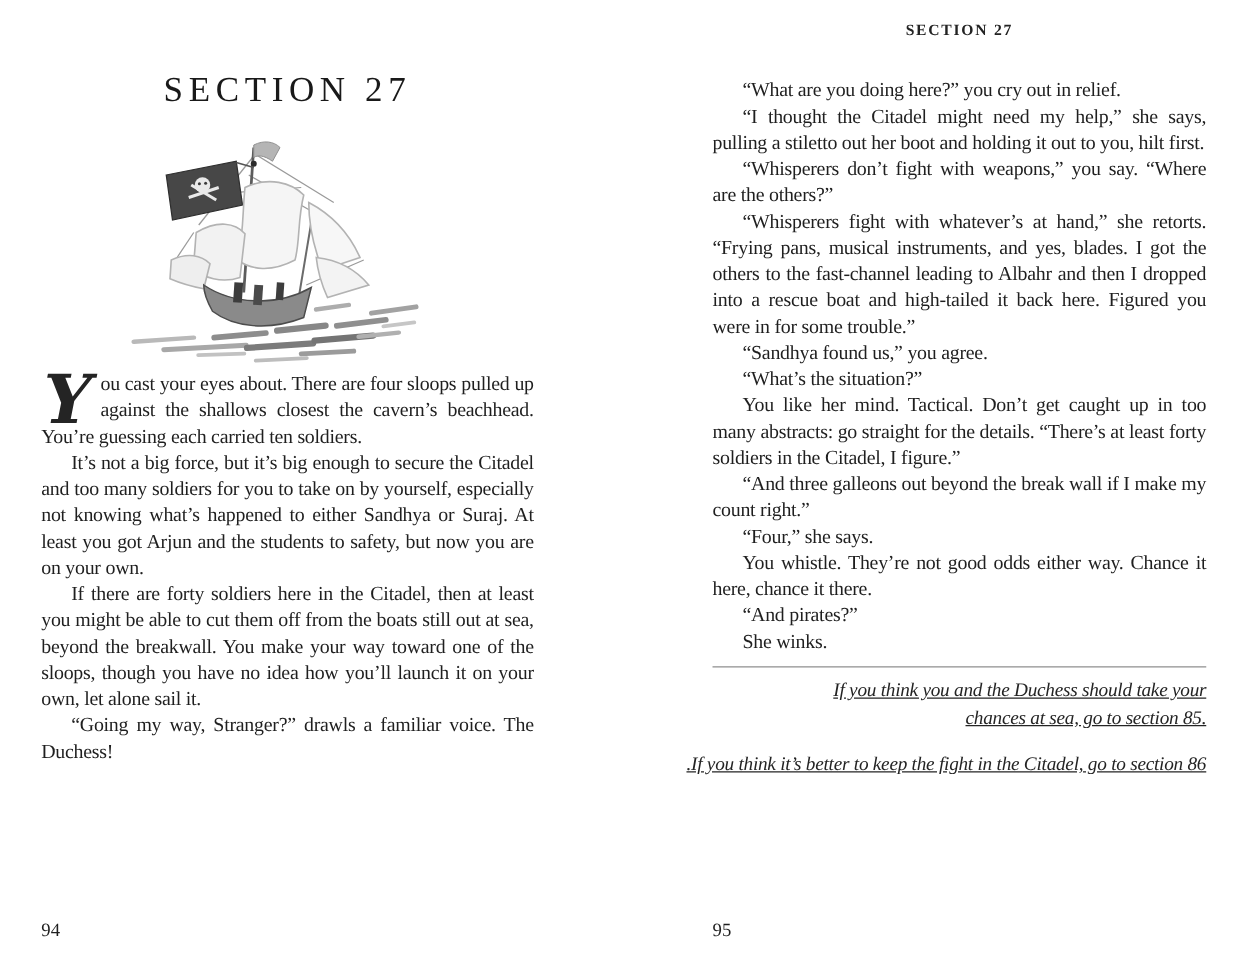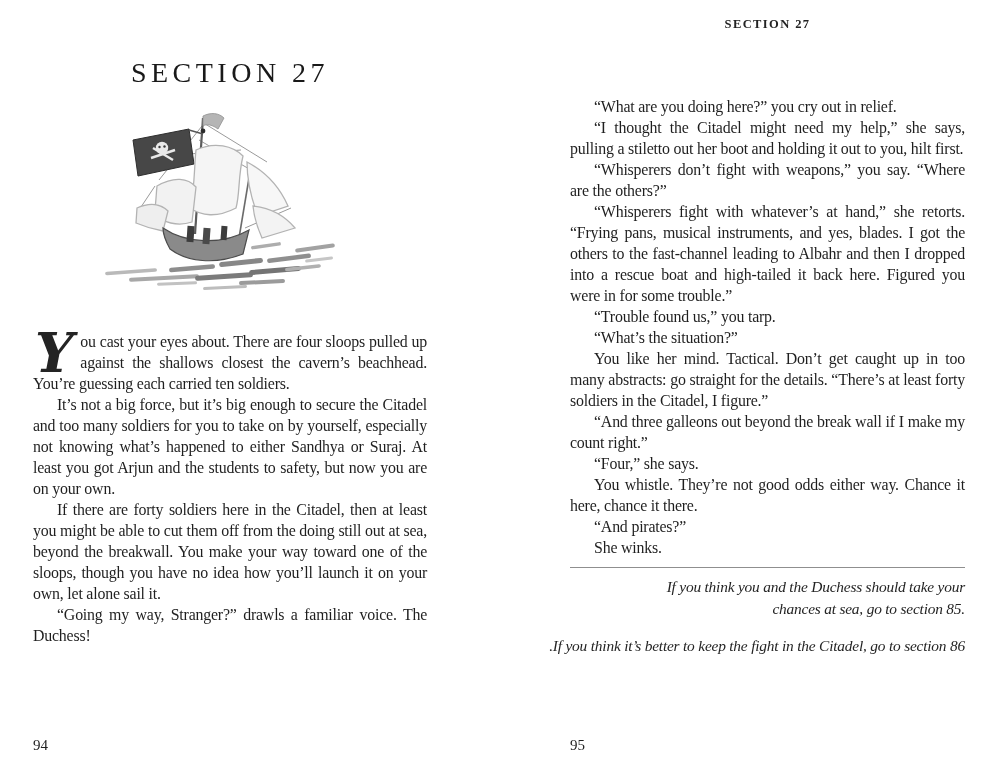--- a/index.html
+++ b/index.html
@@ -33,21 +33,20 @@
   .illustration {
     position: absolute; top: 110px; left: 66px;
     width: 240px; height: 184px;
   }
   .body-text {
     position: absolute; left: 0; width: 100%;
     text-align: justify;
     font-size: 15.9px; line-height: 21px;
     letter-spacing: -0.2px;
     color: #1f1f1f;
-    margin-top: 34px;
   }
   .body-left  { top: 297px; }
   .body-right { top: 62px; }
   .body-text p { margin: 0; text-indent: 24px; }
   .body-text p.first { text-indent: 0; }
   .dropcap {
     float: left;
     font-family: "DejaVu Serif", serif;
     font-style: italic; font-weight: 700;
     font-size: 54px; line-height: 40px;
@@ -57,20 +56,21 @@
   .divider {
     margin: 9px 0 8px 0;
     border: none;
     border-top: 1.5px solid #8f8f8f;
   }
   .choice {
     font-style: italic;
     font-size: 15.4px; line-height: 22px;
     letter-spacing: -0.2px;
     color: #242424;
+    text-decoration: underline;
   }
   .choice-1 {
     text-align: right;
     margin: 2px 0 0 auto;
     width: 316px;
   }
   .choice-2 {
     text-align: right;
     white-space: nowrap;
     margin-top: 15px;
@@ -143,37 +143,37 @@
         <rect x="104" y="176" width="44" height="3" rx="1.5" transform="rotate(-3 126 177)" fill="#bdbdbd"></rect>
         <rect x="152" y="134" width="30" height="3.5" rx="1.5" transform="rotate(-8 167 136)" fill="#adadad"></rect>
         <rect x="206" y="148" width="28" height="3" rx="1.5" transform="rotate(-7 220 149)" fill="#c6c6c6"></rect>
       </g>
     </svg>
   </div>
 
   <div class="body-text body-left">
     <p class="first"><span class="dropcap">Y</span><span>ou cast your eyes about. There are four sloops pulled up against the shallows closest the cavern’s beachhead. You’re guessing each carried ten soldiers.</span></p>
     <p>It’s not a big force, but it’s big enough to secure the Citadel and too many soldiers for you to take on by yourself, especially not knowing what’s happened to either Sandhya or Suraj. At least you got Arjun and the students to safety, but now you are on your own.</p>
-    <p>If there are forty soldiers here in the Citadel, then at least you might be able to cut them off from the doing still out at sea, beyond the breakwall. You make your way toward one of the sloops, though you have no idea how you’ll launch it on your own, let alone sail it.</p>
+    <p>If there are forty soldiers here in the Citadel, then at least you might be able to cut them off from the boats still out at sea, beyond the breakwall. You make your way toward one of the sloops, though you have no idea how you’ll launch it on your own, let alone sail it.</p>
     <p>“Going my way, Stranger?” drawls a familiar voice. The Duchess!</p>
   </div>
 
   <div class="page-number">94</div>
 </div>
 
 <div class="page page-right">
 
   <div class="running-header">SECTION 27</div>
 
   <div class="body-text body-right">
     <p>“What are you doing here?” you cry out in relief.</p>
     <p>“I thought the Citadel might need my help,” she says, pulling a stiletto out her boot and holding it out to you, hilt first.</p>
     <p>“Whisperers don’t fight with weapons,” you say. “Where are the others?”</p>
     <p>“Whisperers fight with whatever’s at hand,” she retorts. “Frying pans, musical instruments, and yes, blades. I got the others to the fast-channel leading to Albahr and then I dropped into a rescue boat and high-tailed it back here. Figured you were in for some trouble.”</p>
-    <p>“Trouble found us,” you tarp.</p>
+    <p>“Sandhya found us,” you agree.</p>
     <p>“What’s the situation?”</p>
     <p>You like her mind. Tactical. Don’t get caught up in too many abstracts: go straight for the details. “There’s at least forty soldiers in the Citadel, I figure.”</p>
     <p>“And three galleons out beyond the break wall if I make my count right.”</p>
     <p>“Four,” she says.</p>
     <p>You whistle. They’re not good odds either way. Chance it here, chance it there.</p>
     <p>“And pirates?”</p>
     <p>She winks.</p>
 
     <hr class="divider">
 

